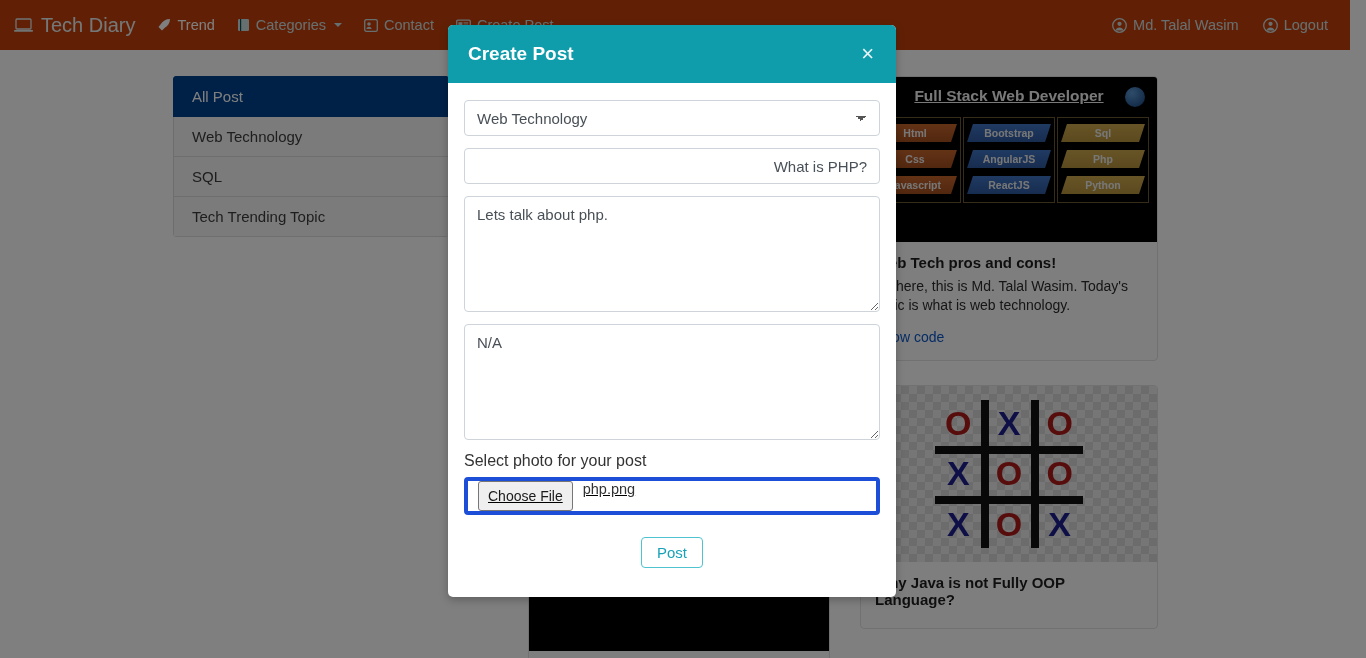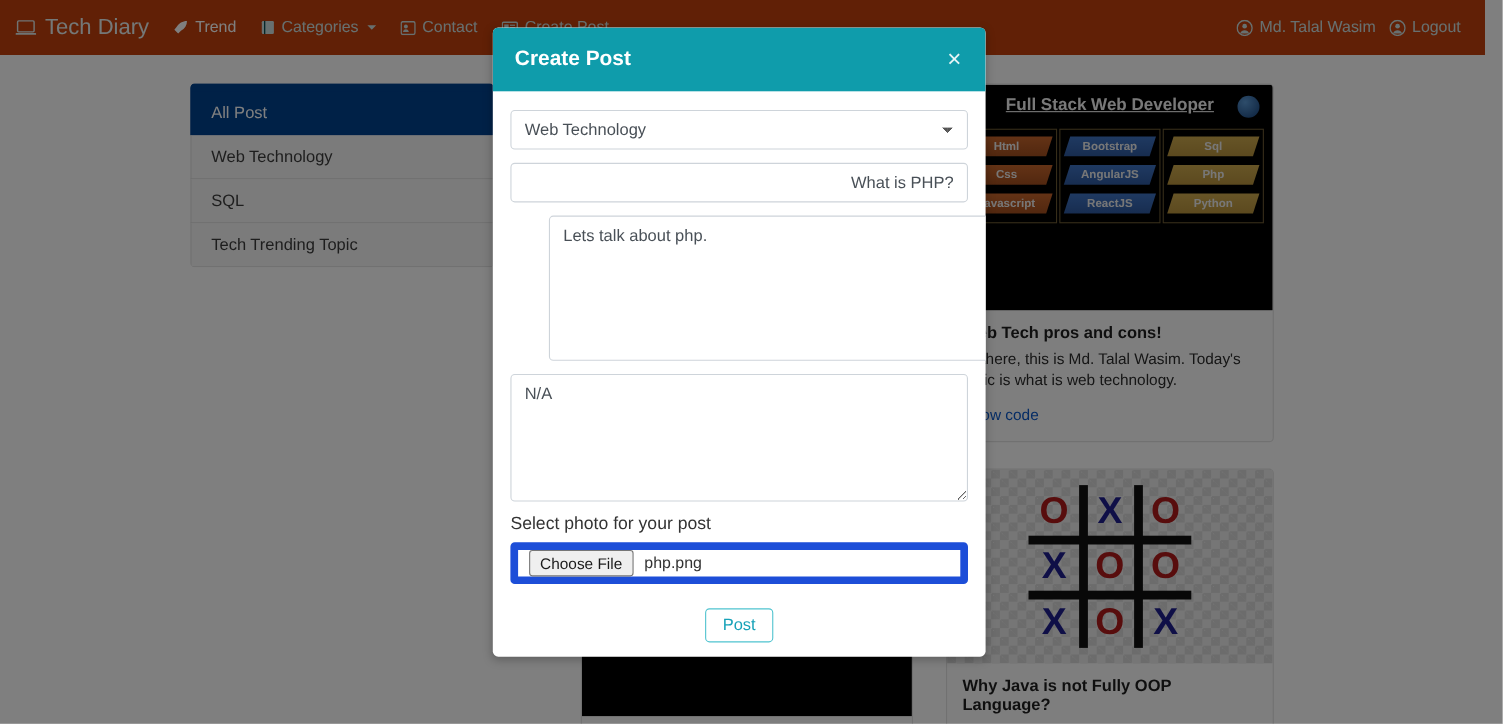--- a/index.html
+++ b/index.html
@@ -33,21 +33,21 @@
     margin-right: 22px; white-space: nowrap;
   }
   .nav-links { display: flex; align-items: center; gap: 22px; }
   .nav-link {
     font-size: 14.5px; color: #cfe0e0;
     display: flex; align-items: center; gap: 6px;
     white-space: nowrap;
   }
   .nav-link.active { color: #ffffff; }
   .nav-right {
-    margin-left: auto; display: flex; align-items: center; gap: 12px;
+    margin-left: auto; display: flex; align-items: center; gap: 24px;
     padding-right: 8px;
   }
   .caret {
     width: 0; height: 0; margin-left: 2px;
     border-left: 4px solid transparent;
     border-right: 4px solid transparent;
     border-top: 4px solid #cfe0e0;
   }
   .ico { display: inline-block; line-height: 1; }
   .ico svg { display: block; }
@@ -63,35 +63,35 @@
   }
   .list-group { border-radius: 4px; overflow: hidden; }
   .lg-item {
     padding: 11px 18px;
     font-size: 15px;
     color: #3d3d3d;
     background: #f6f6f6;
     border: 1px solid #dddddd;
     border-top: none;
   }
-  .lg-item:first-child { border-top: 7px solid #0f172a; }
+  .lg-item:first-child { border-top: 1px solid #0f172a; }
   .lg-item.active {
     background: #00428f; border-color: #00428f; color: #ffffff;
   }
 
   .col-right { position: absolute; left: 860px; top: 26px; width: 298px; }
   .card {
     background: #fdfdfd;
     border: 1px solid #e2e2e2;
     border-radius: 4px;
     margin-bottom: 24px;
     overflow: hidden;
   }
   .card-img-dark {
-    background: #000000; height: 205px;
+    background: #000000; height: 165px;
     position: relative;
   }
   .fsd-title {
     color: #f2f2f2; text-align: center; font-size: 15.5px;
     font-weight: bold; text-decoration: underline; padding-top: 10px;
   }
   .fsd-sub { color: #d6d6d6; text-align: center; font-size: 12.5px; padding-top: 2px;}
   .fsd-globe {
     position: absolute; right: 12px; top: 10px;
     width: 20px; height: 20px; border-radius: 50%;
@@ -194,27 +194,27 @@
       linear-gradient(135deg, #555 50%, transparent 50%);
     background-position: calc(100% - 18px) 15px, calc(100% - 13px) 15px;
     background-size: 5px 5px, 5px 5px;
     background-repeat: no-repeat;
   }
   .mb { margin-bottom: 12px; }
   input.form-control { height: 36px; text-align: right; }
   textarea.form-control {
     resize: vertical; line-height: 1.35;
   }
-  #post-body { height: 132px; margin-left: 35px; }
+  #post-body { height: 116px; }
   #post-code { height: 116px; }
   .file-label { font-size: 16px; color: #333333; margin: 6px 0 7px 0; display:block; }
   .file-field {
-    border: 7px solid #1d4ed8; border-radius: 4px;
-    height: 38px; display: flex; align-items: center;
-    padding: 0 10px; gap: 10px; background: #ffffff;
+    border: 4px solid #1d4ed8; border-radius: 4px;
+    height: 38px; display: flex; 
+    padding: 0 10px; gap: 10px; background: #ffffff; text-decoration: underline;
   }
   .file-btn {
     border: 1px solid #767676; background: #efefef;
     border-radius: 3px; padding: 3px 9px;
     font-size: 14px; color: #1a1a1a;
     font-family: "Liberation Sans", sans-serif;
   }
   .file-name { font-size: 14.5px; color: #333333; }
   .modal-footer-area { text-align: center; padding: 22px 0 0 0; }
   .btn-outline-info {

